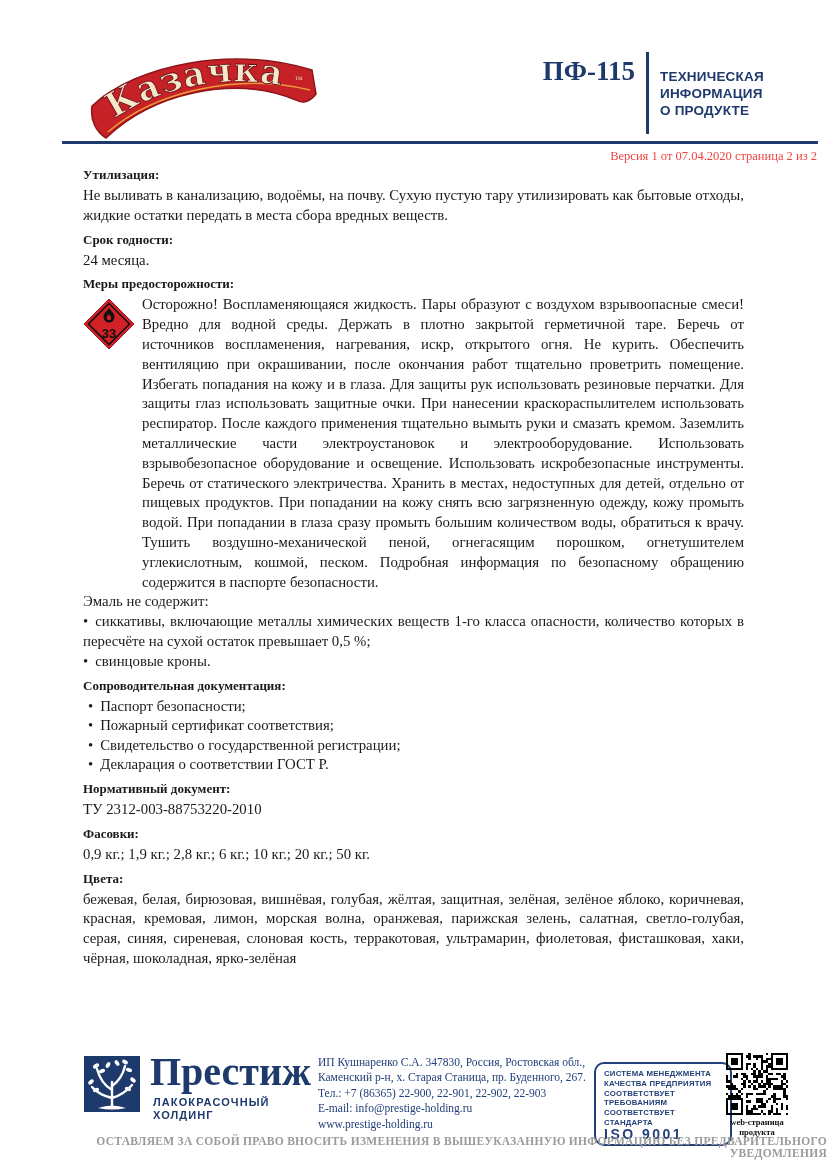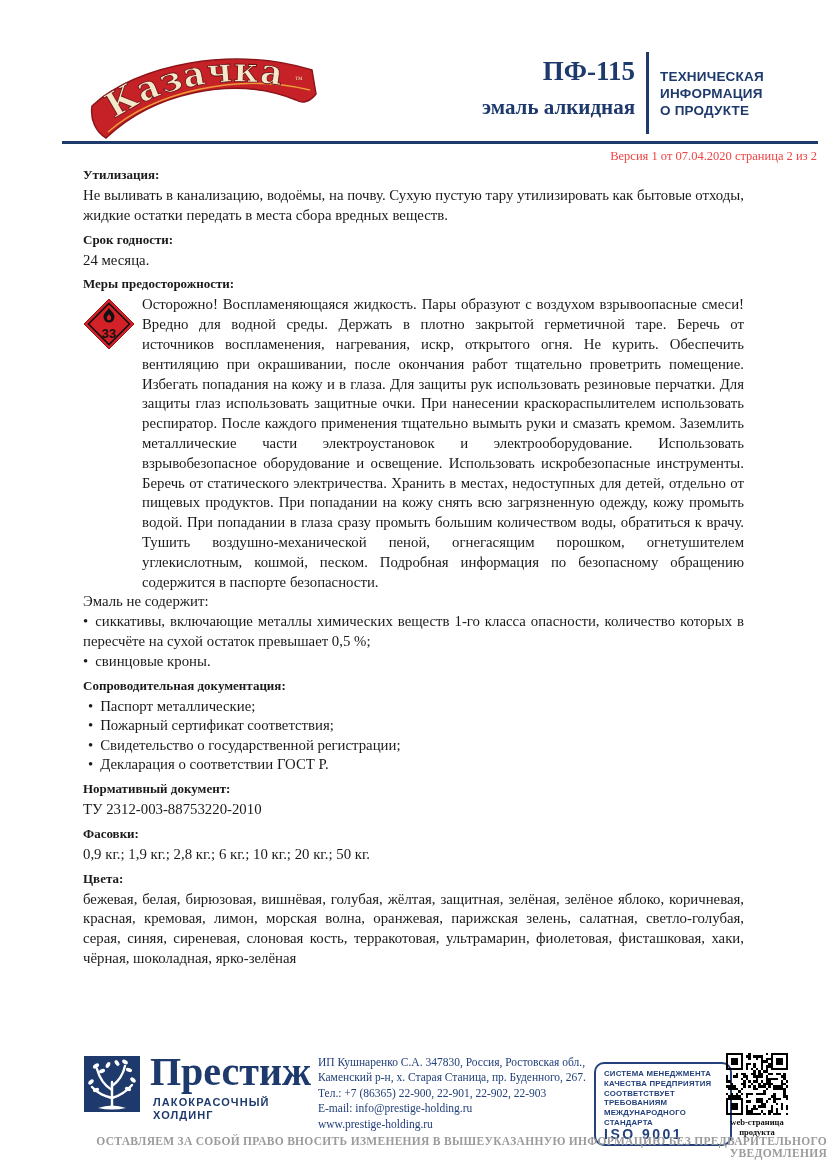--- a/index.html
+++ b/index.html
@@ -53,21 +53,20 @@
     <path d="M26,88 C72,48 156,28 228,46" fill="none" stroke="#f2a93b" stroke-width="1.4" opacity="0.9"></path>
     <text font-family="DejaVu Serif, serif" font-weight="bold" font-size="34" fill="#f3e8c9" stroke="#6b1116" stroke-width="0.9" letter-spacing="1">
       <textPath href="#brandArc" startOffset="4%">Казачка</textPath>
     </text>
     <path id="brandArc" d="M26,80 C70,44 150,26 218,46" fill="none"></path>
     <text x="213" y="38" font-size="8" fill="#e9dcae">™</text>
   </svg>
 
   <div class="product-block">
     <div class="product-code">ПФ-115</div>
-    <div class="product-type">эмаль алкидная</div>
   </div>
 
   <div class="header-divider"></div>
 
   <div class="doc-type">
     <div>ТЕХНИЧЕСКАЯ</div>
     <div>ИНФОРМАЦИЯ</div>
     <div>О ПРОДУКТЕ</div>
   </div>
 
@@ -92,21 +91,21 @@
         <text x="26" y="40" text-anchor="middle" font-family="Liberation Sans, sans-serif" font-weight="bold" font-size="13" fill="#111">33</text>
       </svg>
       <p class="sec-p">Осторожно! Воспламеняющаяся жидкость. Пары образуют с воздухом взрывоопасные смеси! Вредно для водной среды. Держать в плотно закрытой герметичной таре. Беречь от источников воспламенения, нагревания, искр, открытого огня. Не курить. Обеспечить вентиляцию при окрашивании, после окончания работ тщательно проветрить помещение. Избегать попадания на кожу и в глаза. Для защиты рук использовать резиновые перчатки. Для защиты глаз использовать защитные очки. При нанесении краскораспылителем использовать респиратор. После каждого применения тщательно вымыть руки и смазать кремом. Заземлить металлические части электроустановок и электрооборудование. Использовать взрывобезопасное оборудование и освещение. Использовать искробезопасные инструменты. Беречь от статического электричества. Хранить в местах, недоступных для детей, отдельно от пищевых продуктов. При попадании на кожу снять всю загрязненную одежду, кожу промыть водой. При попадании в глаза сразу промыть большим количеством воды, обратиться к врачу. Тушить воздушно-механической пеной, огнегасящим порошком, огнетушителем углекислотным, кошмой, песком. Подробная информация по безопасному обращению содержится в паспорте безопасности.</p>
     </div>
 
     <p class="sec-p">Эмаль не содержит:</p>
     <p class="sec-p"><span class="blt">•</span><span>сиккативы, включающие металлы химических веществ 1-го класса опасности, количество которых в пересчёте на сухой остаток превышает 0,5 %;</span></p>
     <p class="sec-p"><span class="blt">•</span><span>свинцовые кроны.</span></p>
 
     <div class="sec-h">Сопроводительная документация:</div>
-    <p class="doc-item"><span class="blt">•</span><span>Паспорт металлические;</span></p>
+    <p class="doc-item"><span class="blt">•</span><span>Паспорт безопасности;</span></p>
     <p class="doc-item"><span class="blt">•</span><span>Пожарный сертификат соответствия;</span></p>
     <p class="doc-item"><span class="blt">•</span><span>Свидетельство о государственной регистрации;</span></p>
     <p class="doc-item"><span class="blt">•</span><span>Декларация о соответствии ГОСТ Р.</span></p>
 
     <div class="sec-h">Нормативный документ:</div>
     <p class="sec-p">ТУ 2312-003-88753220-2010</p>
 
     <div class="sec-h">Фасовки:</div>
     <p class="sec-p">0,9 кг.; 1,9 кг.; 2,8 кг.; 6 кг.; 10 кг.; 20 кг.; 50 кг.</p>
 
@@ -149,21 +148,21 @@
     <div>Каменский р-н, х. Старая Станица, пр. Буденного, 267.</div>
     <div>Тел.: +7 (86365) 22-900, 22-901, 22-902, 22-903</div>
     <div class="link">E-mail: info@prestige-holding.ru</div>
     <div class="link">www.prestige-holding.ru</div>
   </div>
 
   <div class="iso-badge">
     <div>СИСТЕМА МЕНЕДЖМЕНТА</div>
     <div>КАЧЕСТВА ПРЕДПРИЯТИЯ</div>
     <div>СООТВЕТСТВУЕТ ТРЕБОВАНИЯМ</div>
-    <div>МЕЖДУНАРОДНОГО СТАНДАРТА</div>
+    <div>СООТВЕТСТВУЕТ СТАНДАРТА</div>
     <div class="iso-standard">ISO 9001</div>
   </div>
 
   <div class="qr-block">
     <svg id="qr" viewBox="0 0 25 25" shape-rendering="crispEdges">
         <rect x="0" y="0" width="1" height="1" fill="#000"></rect>
         <rect x="1" y="0" width="1" height="1" fill="#000"></rect>
         <rect x="2" y="0" width="1" height="1" fill="#000"></rect>
         <rect x="3" y="0" width="1" height="1" fill="#000"></rect>
         <rect x="4" y="0" width="1" height="1" fill="#000"></rect>

